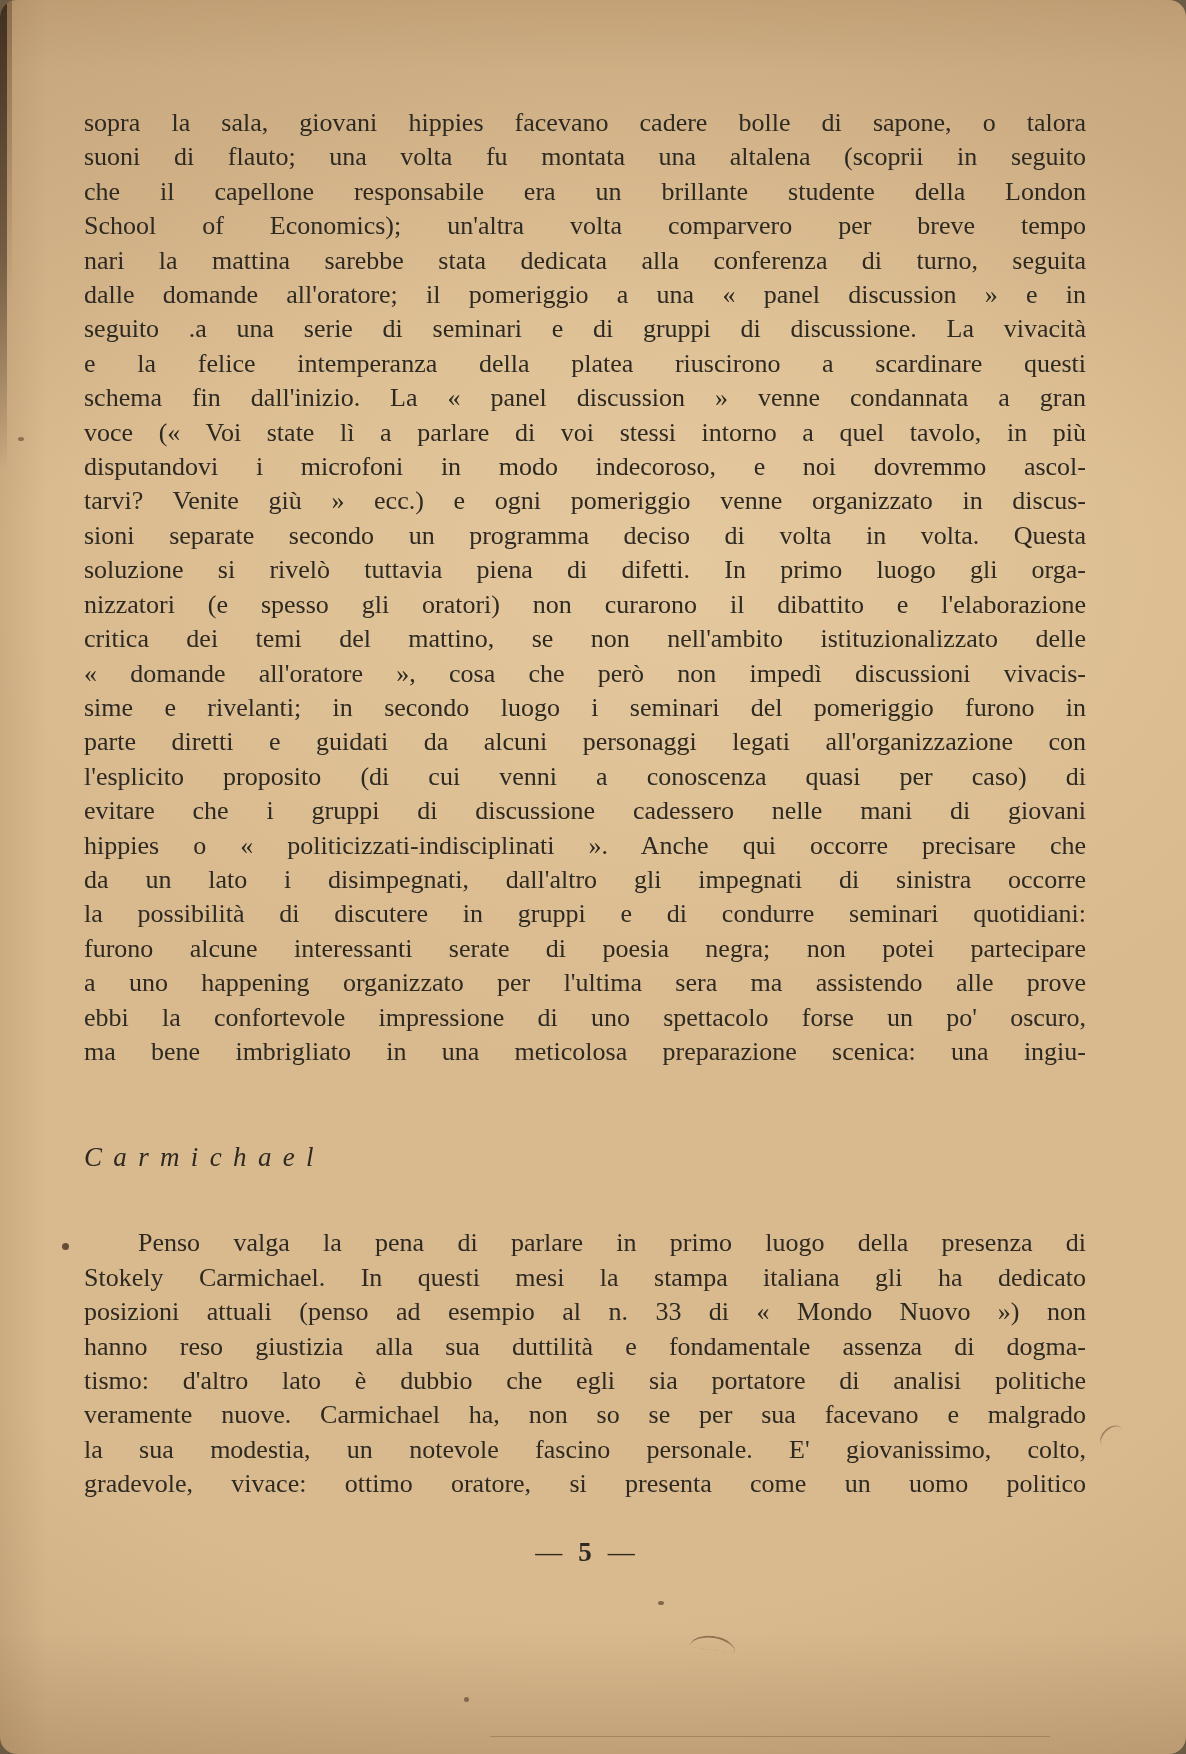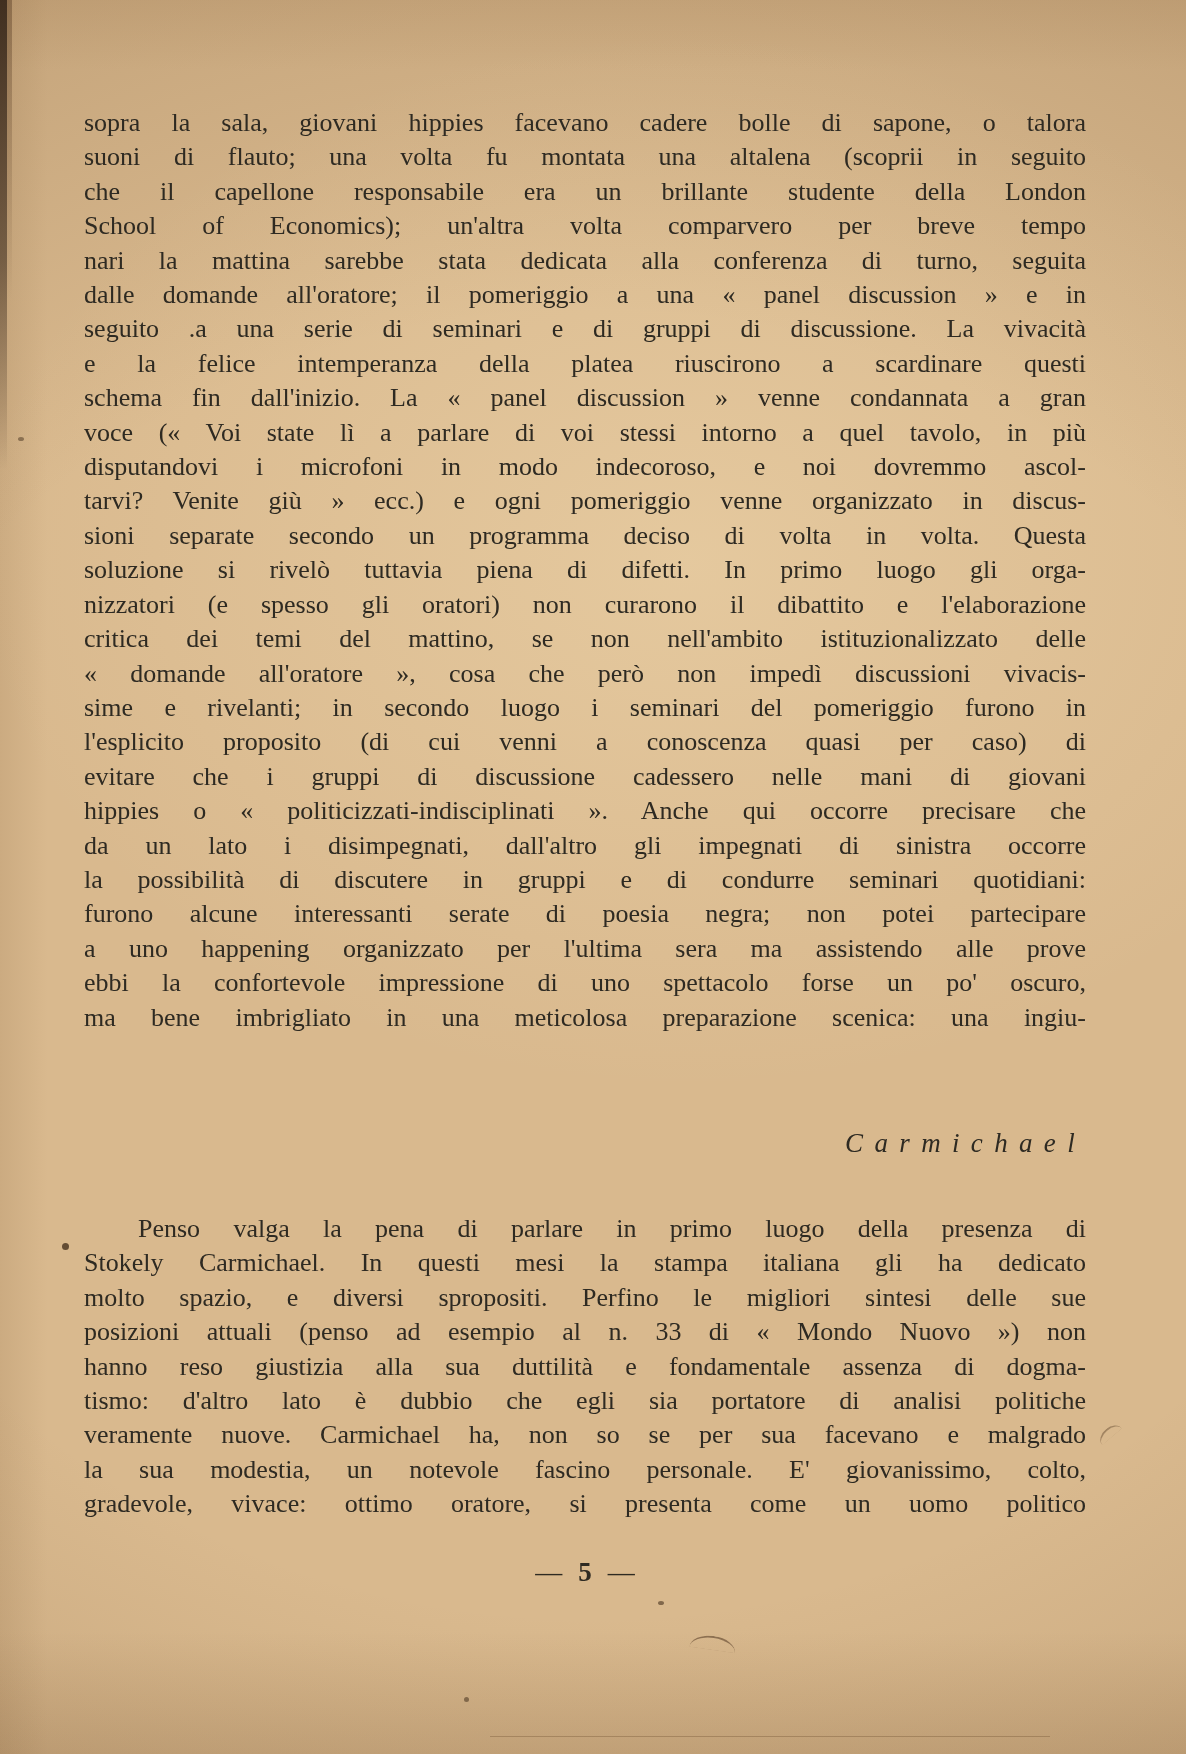--- a/index.html
+++ b/index.html
@@ -14,20 +14,21 @@
     margin: 0 auto;
     overflow: hidden;
     font-family: "Liberation Serif", "DejaVu Serif", serif;
     color: #2e2a22;
     background:
       radial-gradient(1150px 850px at 58% 32%, rgba(248,226,184,0.38), rgba(248,226,184,0) 62%),
       radial-gradient(1500px 1250px at 50% 55%, rgba(0,0,0,0) 52%, rgba(110,76,42,0.26) 100%),
       linear-gradient(180deg, rgba(140,100,58,0.12), rgba(0,0,0,0) 4%, rgba(0,0,0,0) 93%, rgba(110,76,42,0.18)),
       linear-gradient(90deg, rgba(120,84,48,0.14), rgba(0,0,0,0) 4%),
       #d9b98e;
+    border-radius: 17px;
   }
   .text-block {
     position: absolute;
     left: 84px;
     top: 106px;
     width: 1002px;
   }
   .para {
     font-size: 26px;
     line-height: 34.4px;
@@ -35,26 +36,25 @@
   .para .line {
     text-align: justify;
     text-align-last: justify;
     word-spacing: 0.08em;
     white-space: normal;
   }
   .para .line.indent {
     padding-left: 54px;
   }
   .section-heading {
-    margin-top: 91px;
+    margin-top: 71px;
     font-size: 27px;
     font-style: italic;
     letter-spacing: 0.42em;
     line-height: 34px;
-    text-align: right;
   }
   .para2 {
     margin-top: 52px;
   }
   .page-number {
     margin-top: 33px;
     text-align: center;
     font-size: 27px;
     line-height: 34px;
   }
@@ -124,37 +124,37 @@
         <div class="line">schema fin dall'inizio. La « panel discussion » venne condannata a gran</div>
         <div class="line">voce (« Voi state lì a parlare di voi stessi intorno a quel tavolo, in più</div>
         <div class="line">disputandovi i microfoni in modo indecoroso, e noi dovremmo ascol-</div>
         <div class="line">tarvi? Venite giù » ecc.) e ogni pomeriggio venne organizzato in discus-</div>
         <div class="line">sioni separate secondo un programma deciso di volta in volta. Questa</div>
         <div class="line">soluzione si rivelò tuttavia piena di difetti. In primo luogo gli orga-</div>
         <div class="line">nizzatori (e spesso gli oratori) non curarono il dibattito e l'elaborazione</div>
         <div class="line">critica dei temi del mattino, se non nell'ambito istituzionalizzato delle</div>
         <div class="line">« domande all'oratore », cosa che però non impedì discussioni vivacis-</div>
         <div class="line">sime e rivelanti; in secondo luogo i seminari del pomeriggio furono in</div>
+        <div class="line">parte diretti e guidati da alcuni personaggi legati all'organizzazione con</div>
         <div class="line">l'esplicito proposito (di cui venni a conoscenza quasi per caso) di</div>
         <div class="line">evitare che i gruppi di discussione cadessero nelle mani di giovani</div>
         <div class="line">hippies o « politicizzati-indisciplinati ». Anche qui occorre precisare che</div>
         <div class="line">da un lato i disimpegnati, dall'altro gli impegnati di sinistra occorre</div>
         <div class="line">la possibilità di discutere in gruppi e di condurre seminari quotidiani:</div>
         <div class="line">furono alcune interessanti serate di poesia negra; non potei partecipare</div>
         <div class="line">a uno happening organizzato per l'ultima sera ma assistendo alle prove</div>
         <div class="line">ebbi la confortevole impressione di uno spettacolo forse un po' oscuro,</div>
         <div class="line">ma bene imbrigliato in una meticolosa preparazione scenica: una ingiu-</div>
       </div>
 
     <div class="section-heading">Carmichael</div>
 
     <div class="para para2">
         <div class="line indent">Penso valga la pena di parlare in primo luogo della presenza di</div>
         <div class="line">Stokely Carmichael. In questi mesi la stampa italiana gli ha dedicato</div>
-        <div class="line">molto spazio, e diversi spropositi. Perfino le migliori sintesi delle sue</div>
         <div class="line">posizioni attuali (penso ad esempio al n. 33 di « Mondo Nuovo ») non</div>
         <div class="line">hanno reso giustizia alla sua duttilità e fondamentale assenza di dogma-</div>
         <div class="line">tismo: d'altro lato è dubbio che egli sia portatore di analisi politiche</div>
         <div class="line">veramente nuove. Carmichael ha, non so se per sua facevano e malgrado</div>
         <div class="line">la sua modestia, un notevole fascino personale. E' giovanissimo, colto,</div>
         <div class="line">gradevole, vivace: ottimo oratore, si presenta come un uomo politico</div>
       </div>
 
     <div class="page-number">
       <span class="dash">—</span><span class="num">5</span><span class="dash">—</span>

